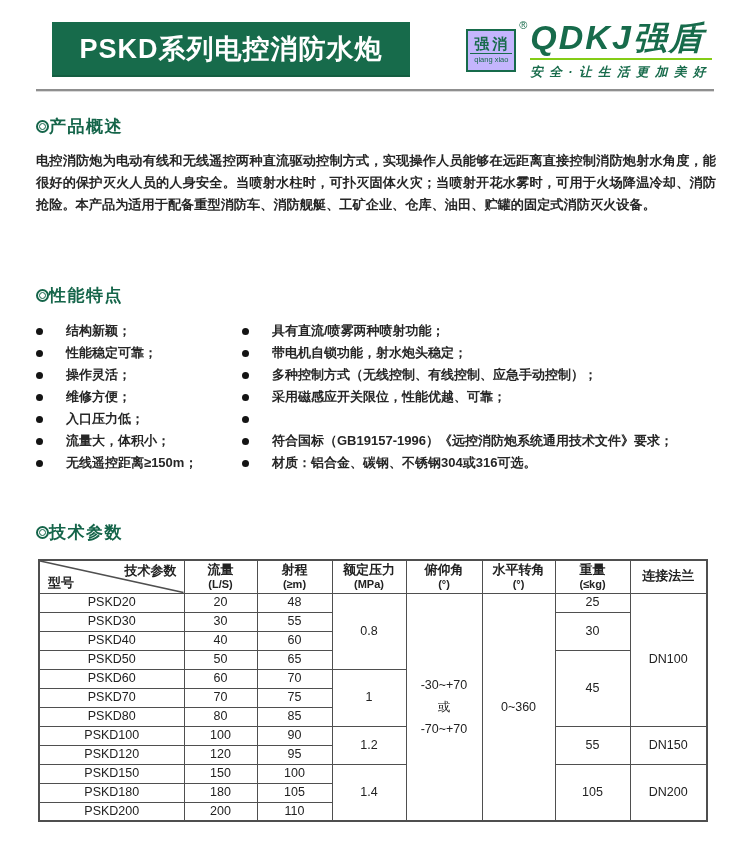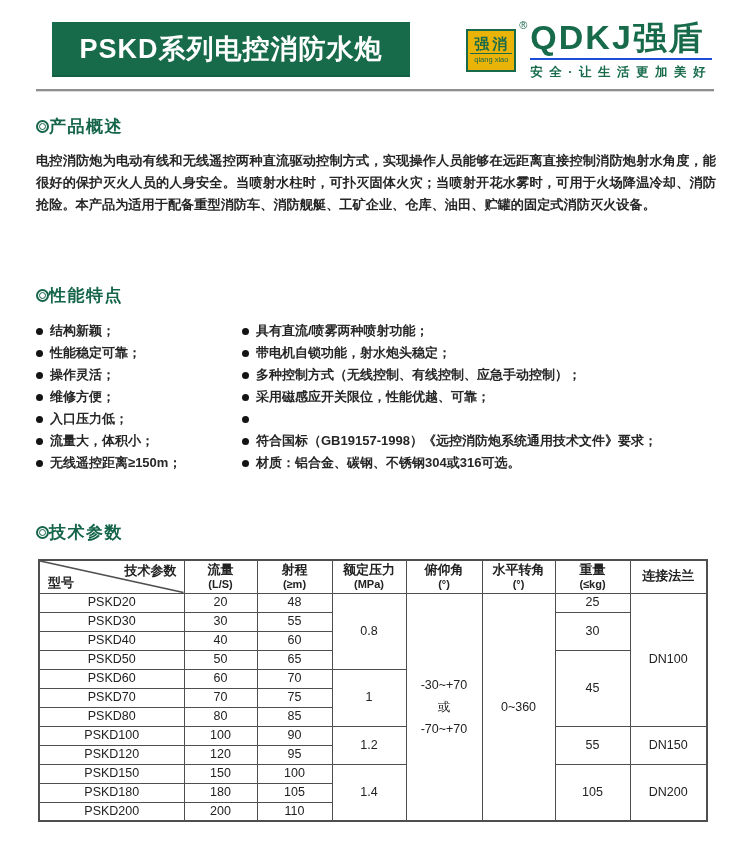--- a/index.html
+++ b/index.html
@@ -23,37 +23,37 @@
     box-shadow: inset 0 -2px 0 rgba(0,0,0,.12);
   }
   .title-bar h1 {
     color: #fff; font-size: 27px; font-weight: bold; letter-spacing: 1px; white-space: nowrap;
   }
   .logo { display: flex; align-items: center; gap: 14px; margin-top: 2px; }
   .logo-box-wrap { position: relative; }
   .logo-box {
     width: 50px; height: 43px; border: 2px solid #176b4b;
     display: flex; flex-direction: column; align-items: center; justify-content: center;
-    background: #eab308;
+    background: #c4b5fd;
   }
   .logo-box-cn {
     color: #176b4b; font-weight: bold; font-size: 15px; letter-spacing: 3px;
     border-bottom: 1px solid #176b4b; padding: 0 2px 1px 4px; line-height: 1.1; white-space: nowrap;
   }
   .logo-box-py { color: #176b4b; font-size: 7.5px; margin-top: 1px; white-space: nowrap; }
   .reg-mark {
     position: absolute; top: -9px; right: -11px; color: #176b4b; font-size: 11px; line-height: 1;
   }
-  .logo-right { display: inline-block; }
+  .logo-right { display: inline-block; font-style: italic; }
   .brand-wordmark {
     color: #176b4b; font-weight: 900; font-size: 34px; line-height: 1;
     letter-spacing: 2px; white-space: nowrap; transform: scaleY(0.96); transform-origin: left bottom;
   }
   .brand-slogan {
-    margin-top: 4px; border-top: 2px solid #1d4ed8; padding-top: 4px;
+    margin-top: 4px; border-top: 2px solid #84cc16; padding-top: 4px;
     color: #176b4b; font-size: 12.5px; font-weight: bold; letter-spacing: 6.5px; white-space: nowrap;
   }
   .divider {
     margin: 11px 36px 0 36px; height: 3px;
     background: linear-gradient(#8f8f8f 0, #8f8f8f 2px, #d9d9d9 2px, #d9d9d9 3px);
   }
 
   
   .content { padding: 0 34px 0 36px; }
   .sec-head { display: flex; align-items: center; }
@@ -70,21 +70,21 @@
   .overview-text {
     margin-top: 12px; font-size: 13.2px; line-height: 22px; text-align: justify;
     font-weight: 600; color: #262626;
   }
 
   .sec-features .sec-head { margin-top: 68px; }
   .features { display: flex; margin-top: 13px; }
   .feat-col { list-style: none; }
   .feat-col.left { width: 206px; flex: 0 0 auto; }
   .feat-col li {
-    display: flex; align-items: center; gap: 7px; height: 22px;
+    display: flex; align-items: center; gap: 23px; height: 22px;
     font-size: 13px; font-weight: 600; white-space: nowrap;
   }
   .dot { width: 7px; height: 7px; border-radius: 50%; background: #141414; flex: 0 0 auto; }
 
   .sec-specs .sec-head { margin-top: 47px; }
 
   
   table.specs {
     margin-top: 15px; margin-left: 2px;
     border-collapse: collapse; table-layout: fixed; width: 668px;
@@ -188,21 +188,21 @@
             </li>
           <li>
               <span class="dot"></span>
               <span>采用磁感应开关限位，性能优越、可靠；</span>
             </li>
           <li>
               <span class="dot"></span>
             </li>
           <li>
               <span class="dot"></span>
-              <span>符合国标（GB19157-1998）《远控消防炮系统通用技术文件》要求；</span>
+              <span>符合国标（GB19157-1996）《远控消防炮系统通用技术文件》要求；</span>
             </li>
           <li>
               <span class="dot"></span>
               <span>材质：铝合金、碳钢、不锈钢304或316可选。</span>
             </li>
         </ul>
       </div>
     </section>
 
     <section class="sec-specs">

